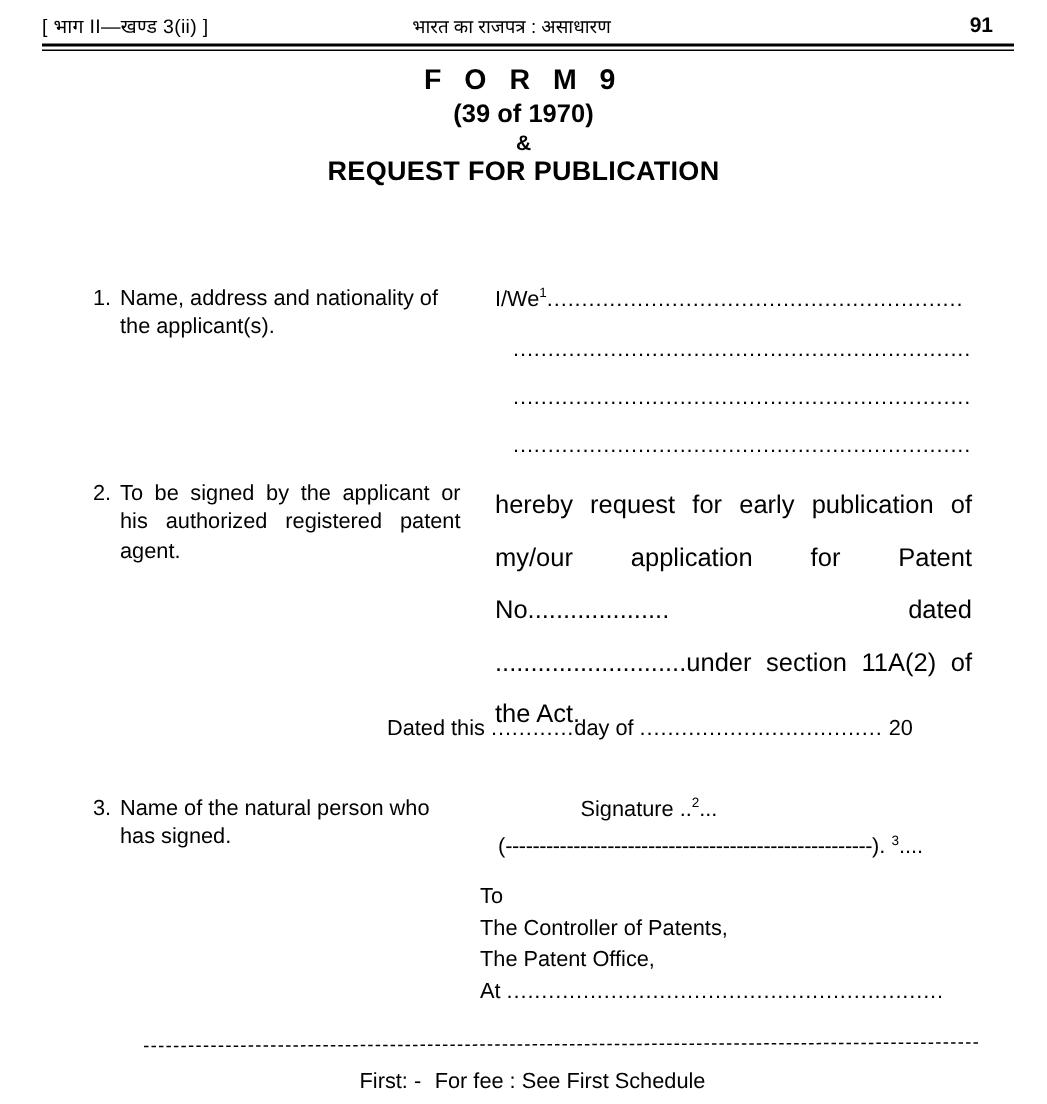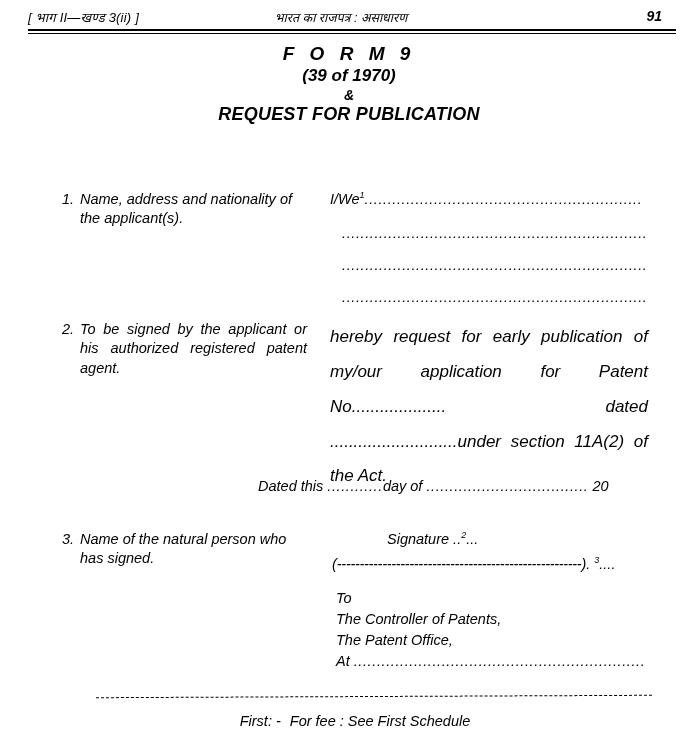--- a/index.html
+++ b/index.html
@@ -14,21 +14,20 @@
     color: #000000;
     overflow: hidden;
     position: relative;
   }
 
   .page {
     position: relative;
     width: 698px;
     height: 648px;
     box-sizing: border-box;
-    font-style: italic;
   }
 
   
   .running-header {
     position: absolute;
     top: 8px;
     left: 28px;
     right: 28px;
     height: 20px;
   }
@@ -204,21 +203,21 @@
     top: 555px;
     font-size: 14.5px;
     white-space: nowrap;
   }
   .dashfill {
     letter-spacing: -0.3px;
   }
 
   .to-block {
     position: absolute;
-    left: 336px;
+    left: 320px;
     top: 588px;
     font-size: 14.5px;
     line-height: 1.45;
   }
   .to-block div {
     white-space: nowrap;
   }
 
   .bottom-dash {
     position: absolute;

